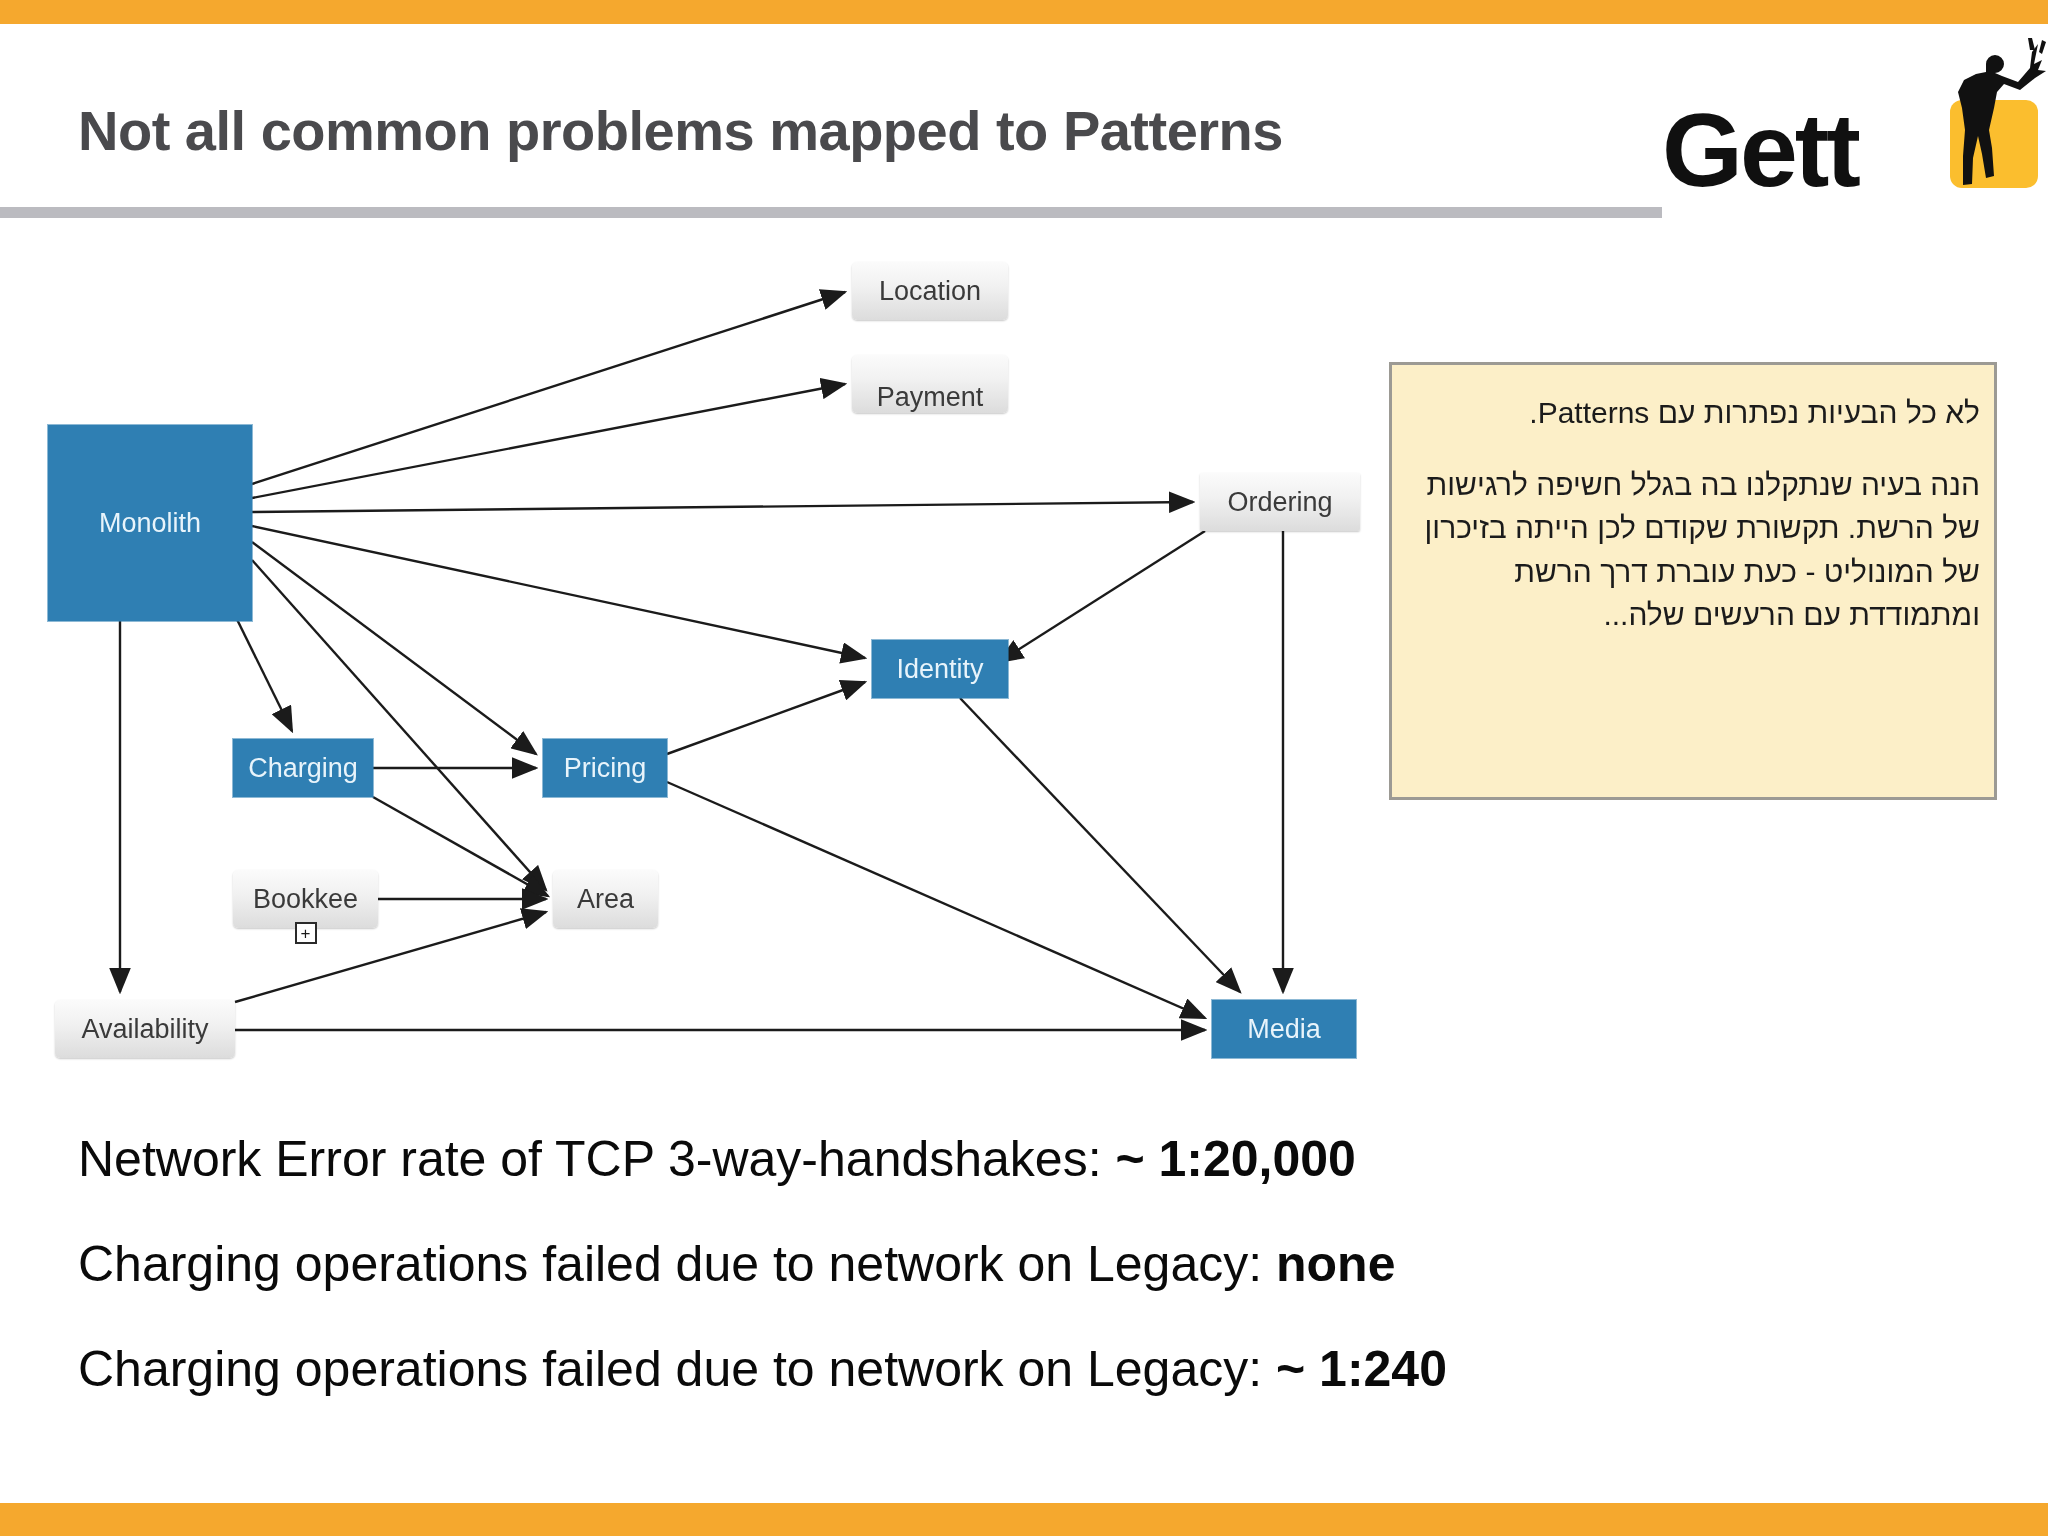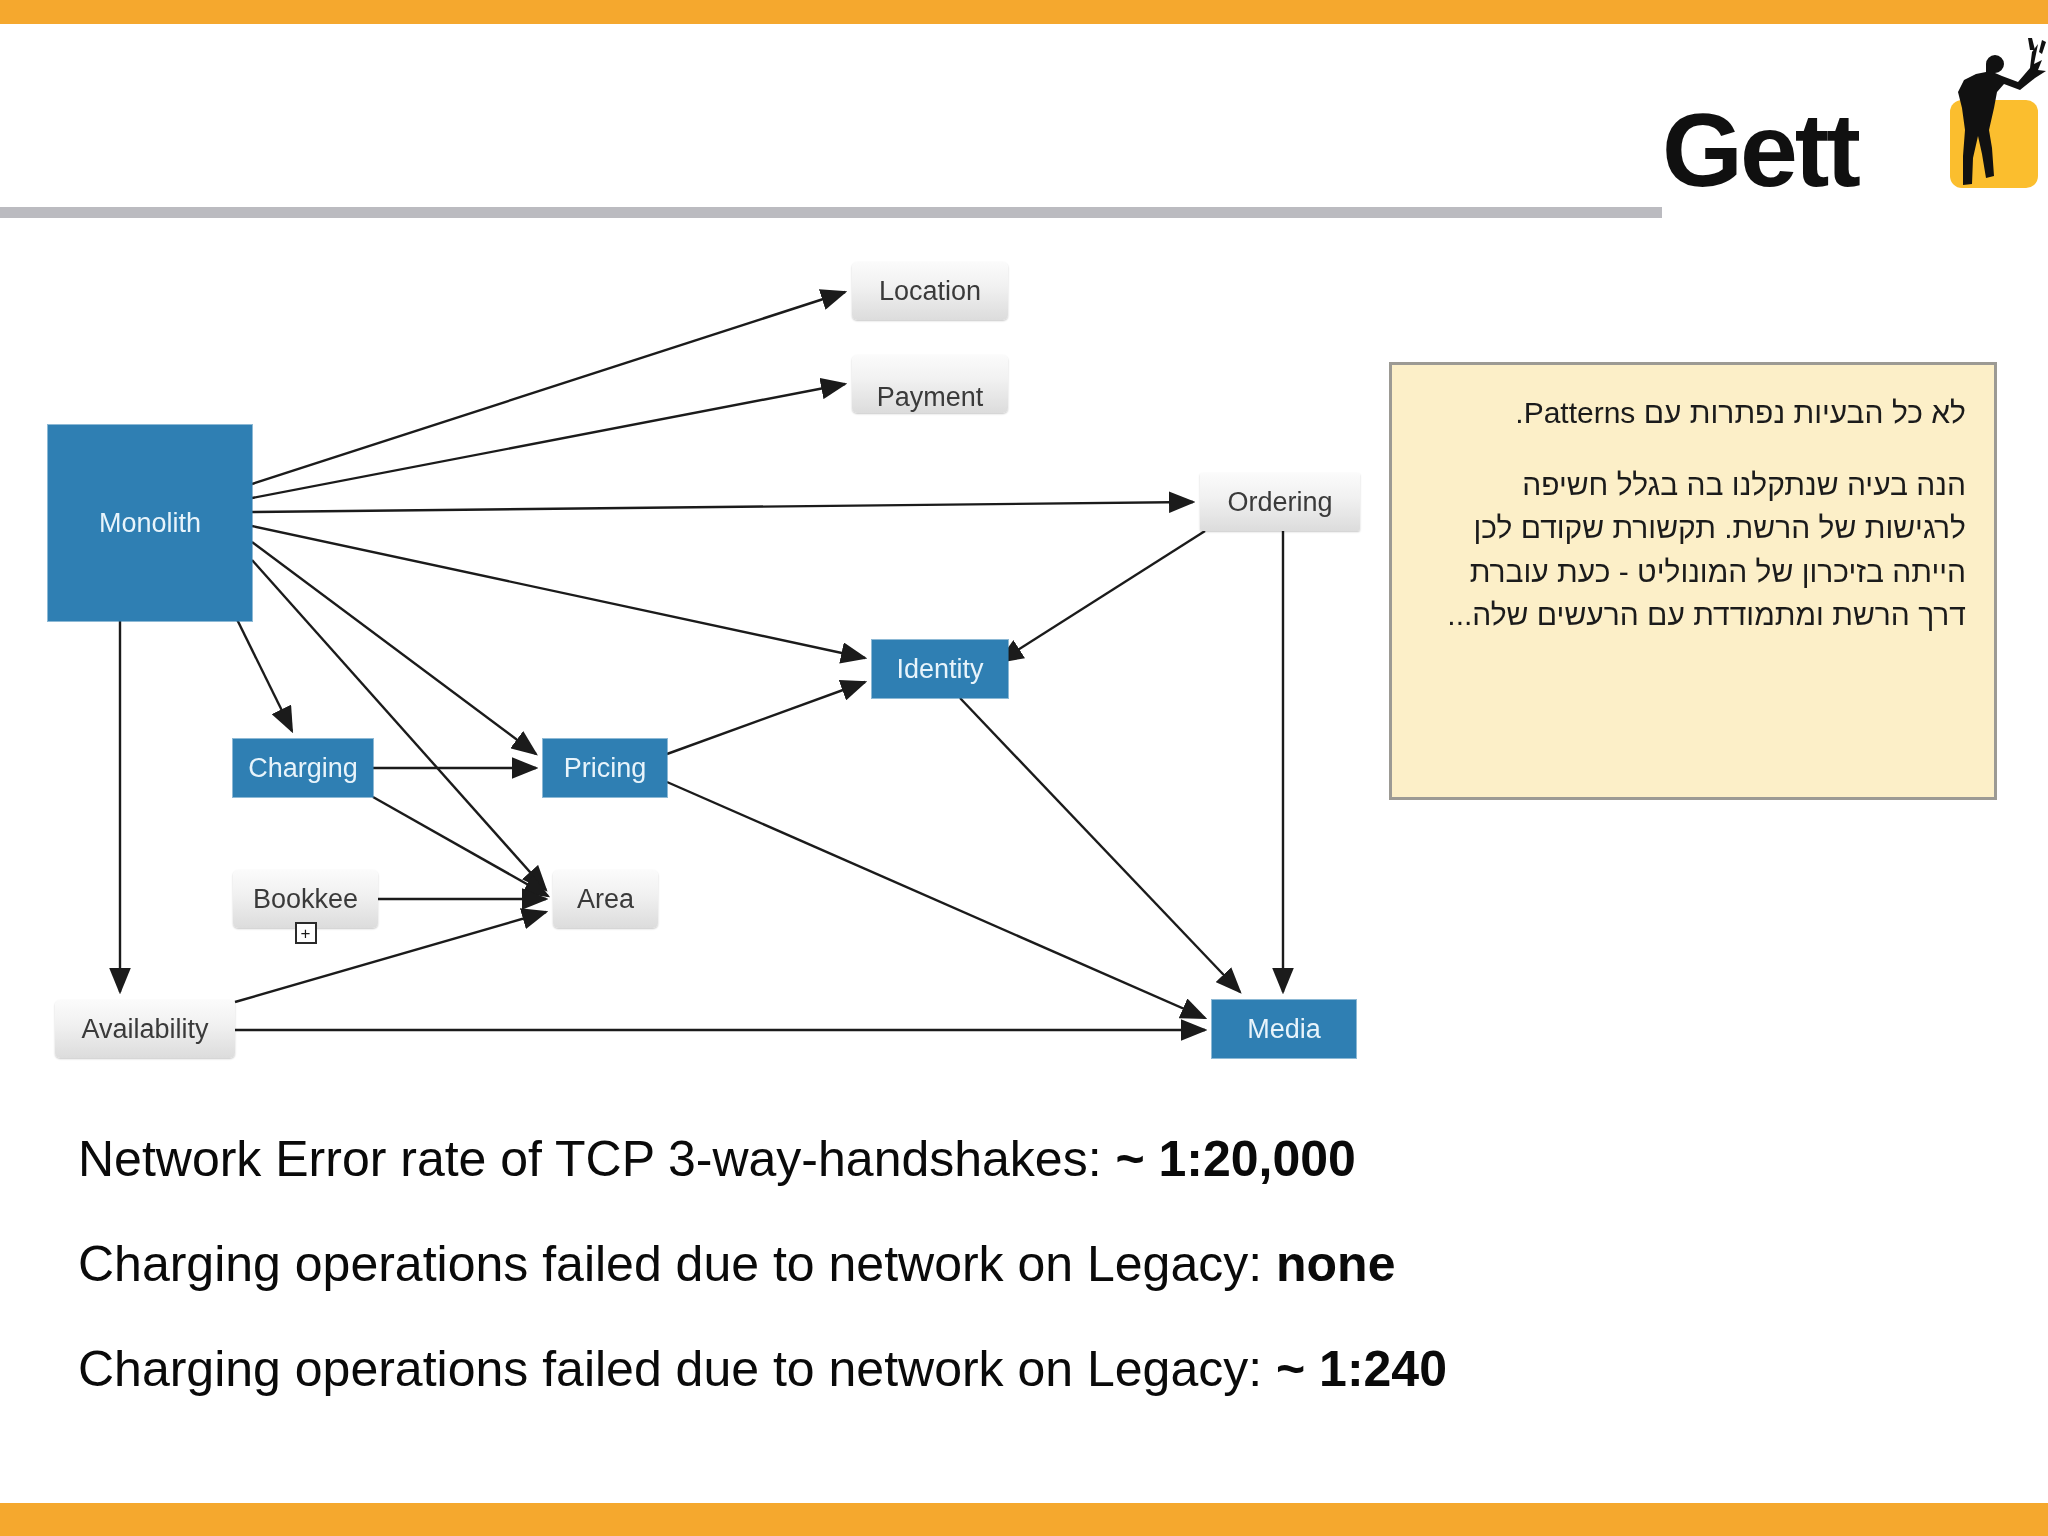--- a/index.html
+++ b/index.html
@@ -124,21 +124,21 @@
     font-family: "Liberation Sans", sans-serif;
   }
 
   
   .callout {
     position: absolute;
     left: 1389px; top: 362px;
     width: 608px; height: 438px;
     background: #FCEFC8;
     border: 3px solid #9C9A94;
-    padding: 26px 28px 20px 30px;
+    padding: 26px 14px 20px 30px;
     direction: rtl;
     text-align: right;
     font-size: 30px;
     line-height: 1.45;
     color: #1B1B1B;
   }
   .callout p { margin: 0 0 28px 0; }
   .callout p:last-child { margin-bottom: 0; }
 
   
@@ -157,20 +157,21 @@
   .stat-value { font-weight: bold; }
 </style>
 </head>
 <body>
 
 <div id="slide">
 
   <div class="top-bar"></div>
   <div class="bottom-bar"></div>
 
+  <div class="slide-title">Not all common problems mapped to Patterns</div>
   <div class="title-rule"></div>
 
   <div class="logo">
     <div class="logo-tile"></div>
     <div class="logo-word">Gett</div>
     <svg class="logo-figure" viewBox="0 0 105 152">
       <path fill="#111111" d="M96 6 L92 26 L100 22 L96 32 L104 33 L93 40 L78 52 L62 46 L55 54
         L52 70 L47 92 L50 110 L52 138 L44 140 L40 116 L36 98 L31 120 L30 146 L21 147
         L21 118 L23 92 L20 70 L16 54 L22 42 L34 36 L44 34
         L44 26 A9 9 0 1 1 62 26 A9 9 0 0 1 53 35

